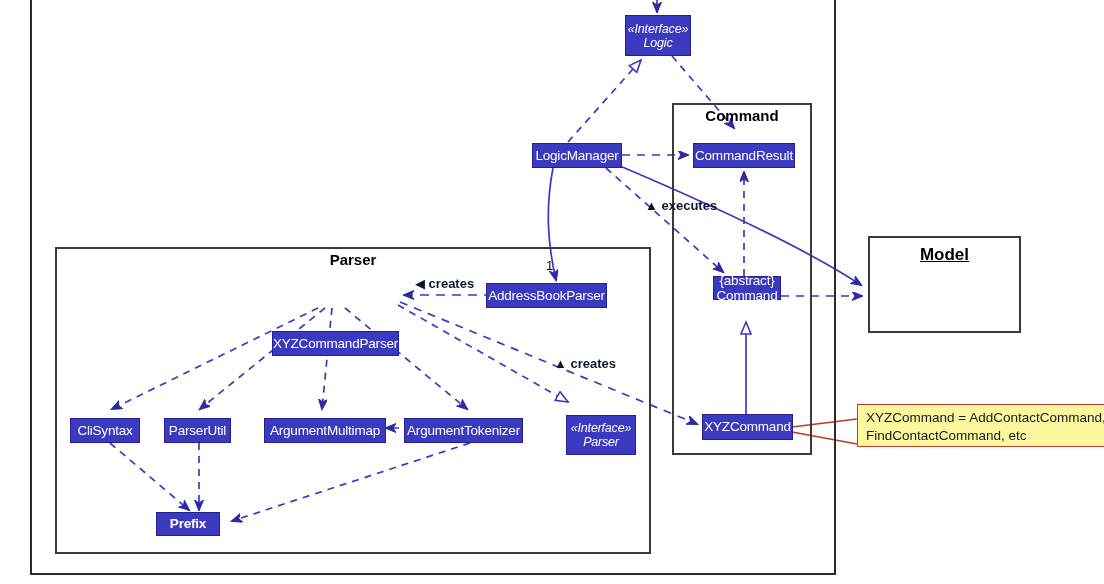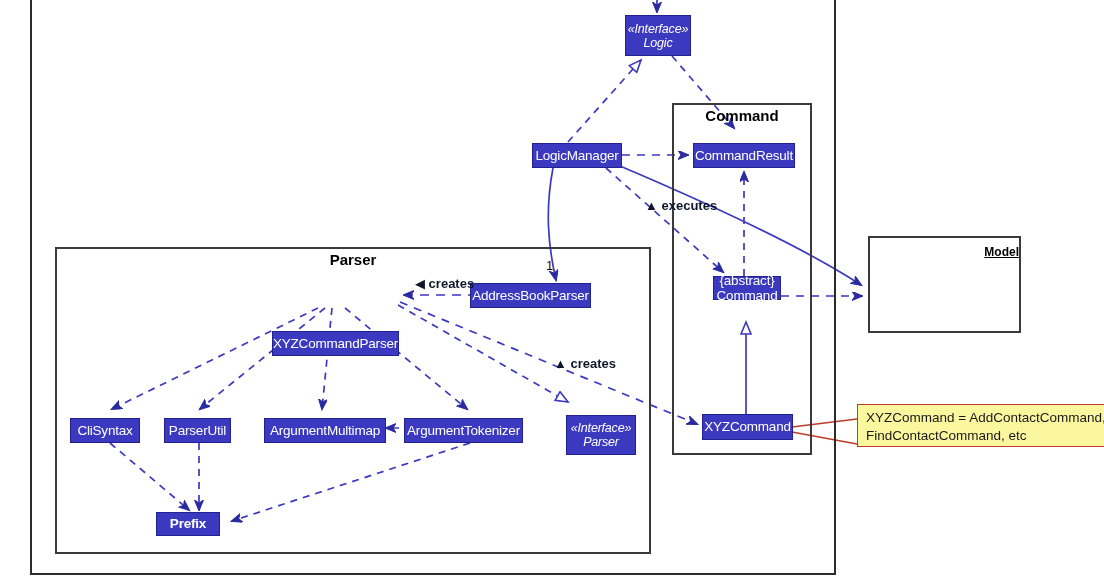--- a/index.html
+++ b/index.html
@@ -17,22 +17,22 @@
   
   .cls{position:absolute;background:#3b39bf;border:1px solid #23218f;color:#fff;
        box-sizing:border-box;display:flex;flex-direction:column;align-items:center;
        justify-content:center;font-size:13.5px;line-height:1.12;text-align:right;
        letter-spacing:-0.2px;white-space:nowrap;}
   .cls .l1,.cls .l2{display:block;}
   .cls.iface{font-style:italic;font-size:12.5px;}
 
   
   .plain{position:absolute;border:2px solid #3a3a3a;background:#fff;box-sizing:border-box;}
-  .plain .ttl{position:absolute;left:0;right:0;top:7px;text-align:right;
-              font-weight:bold;font-size:12px;color:#000;text-decoration:underline;}
+  .plain .ttl{position:absolute;left:0;right:0;top:7px;text-align:center;
+              font-weight:bold;font-size:17px;color:#000;text-decoration:underline;}
 
   
   .elabel{position:absolute;font-size:13px;font-weight:bold;color:#0f172a;white-space:nowrap;}
   .mult{position:absolute;font-size:13px;color:#111;white-space:nowrap;}
 
   
   .note{position:absolute;background:#fbf79e;border:1.5px solid #c0392b;
         box-sizing:border-box;padding:4px 6px 5px 8px;font-size:13.5px;color:#1a1a1a;
         line-height:1.33;white-space:nowrap;}
 </style>
@@ -148,21 +148,21 @@
   </div>
 
   <div class="cls" style="left:702px;top:414px;width:91px;height:26px;">
     <span class="l1">XYZCommand</span>
   </div>
 
   <div class="cls" style="left:272px;top:283px;width:127px;height:25px;margin-top:48px;">
     <span class="l1">XYZCommandParser</span>
   </div>
 
-  <div class="cls" style="left:470px;top:283px;width:121px;height:25px;">
+  <div class="cls" style="left:486px;top:283px;width:121px;height:25px;">
     <span class="l1">AddressBookParser</span>
   </div>
 
   <div class="cls" style="left:70px;top:418px;width:70px;height:25px;">
     <span class="l1">CliSyntax</span>
   </div>
 
   <div class="cls" style="left:164px;top:418px;width:67px;height:25px;">
     <span class="l1">ParserUtil</span>
   </div>

